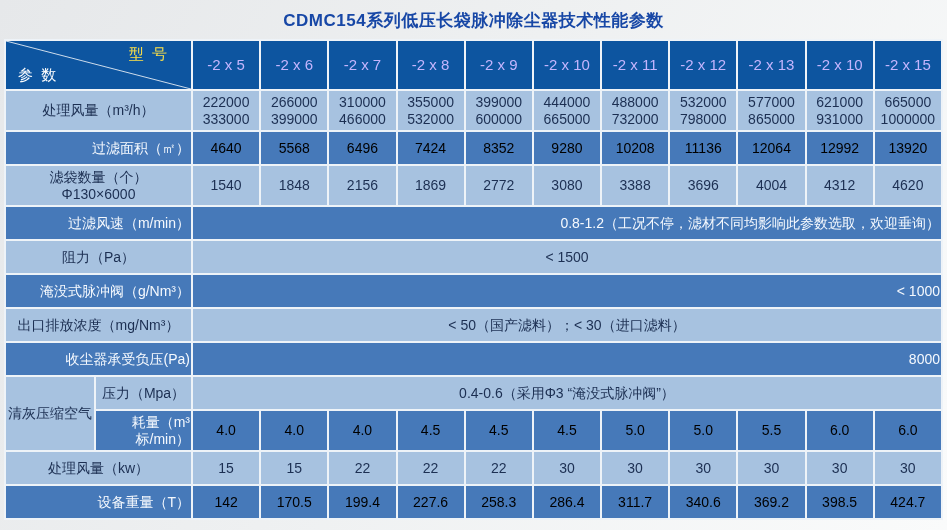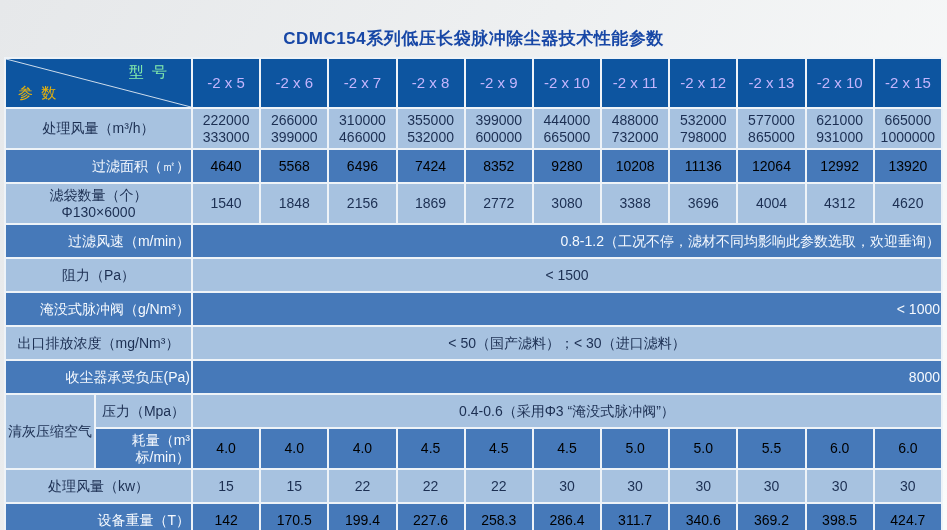--- a/index.html
+++ b/index.html
@@ -4,21 +4,21 @@
 <style>
   html,body{margin:0;padding:0;}
   .screen{
     position:relative;
     width:947px;height:530px;
     background:linear-gradient(120deg,#e6e8ea 0%,#eef0f1 45%,#fafbfb 100%);
     font-family:"Liberation Sans","DejaVu Sans",sans-serif;
     overflow:hidden;
   }
   .title{
-    padding-top:27px;
+    padding-top:9px;
     text-align:center;
     font-size:17px;
     font-weight:bold;
     color:#1747a6;
     letter-spacing:0.5px;
   }
   table.spec{
     border-collapse:separate;
     border-spacing:2px;
     table-layout:fixed;
@@ -45,25 +45,25 @@
   }
   td.corner{
     background:#0d55a0;
     position:relative;
     height:42px;
     padding:0;
   }
   td.corner svg{position:absolute;left:0;top:0;width:100%;height:100%;}
   td.corner .corner-model{
     position:absolute;top:4px;right:22px;
-    color:#86efac;font-size:15px;letter-spacing:2px;
+    color:#fde047;font-size:15px;letter-spacing:2px;
   }
   td.corner .corner-param{
     position:absolute;bottom:5px;left:12px;
-    color:#eab308;font-size:15px;letter-spacing:2px;
+    color:#ffffff;font-size:15px;letter-spacing:2px;
   }
   tr td{height:26px;}
   tr.row-light td{background:#a7c2e0;color:#1c2f52;}
   tr.row-medium td{background:#4679b9;color:#000000;}
   tr.row-medium td.label,
   tr.row-medium td.span-cell{color:#f5f9fe;text-align:right;}
   td.group-label{background:#a7c2e0 !important;color:#1c2f52 !important;}
   td.span-cell{text-align:center;}
 </style>
 </head>

